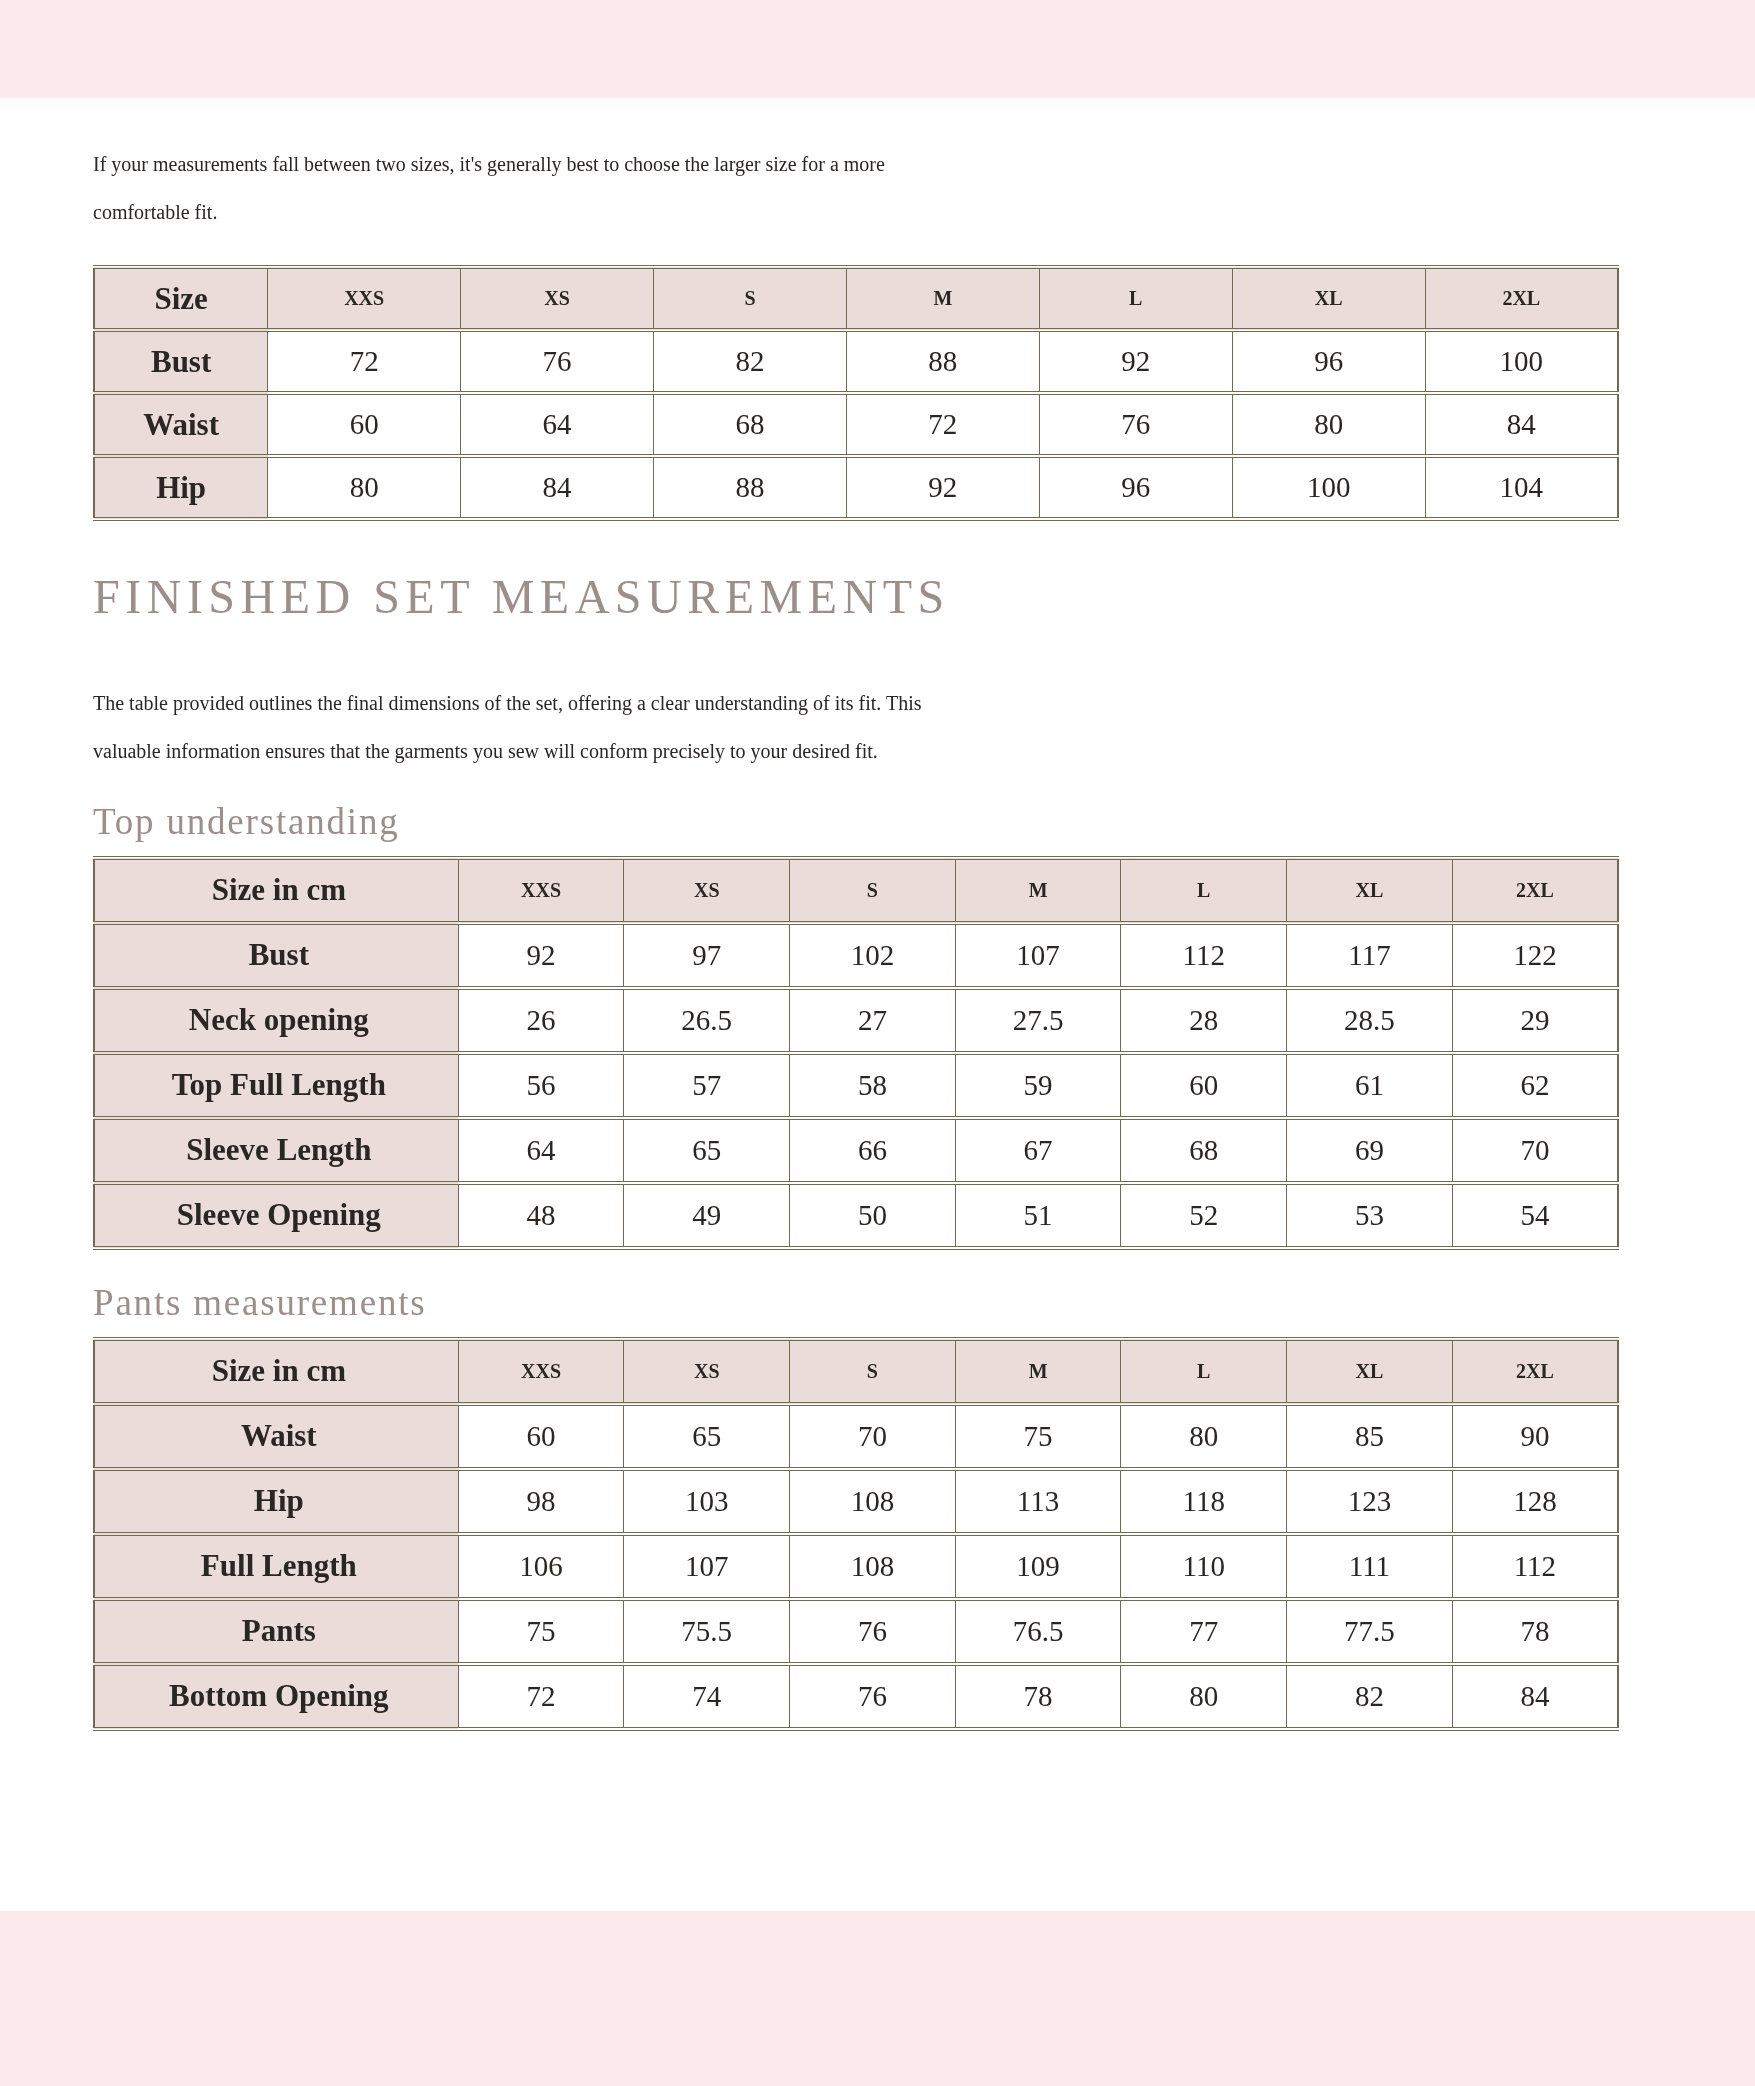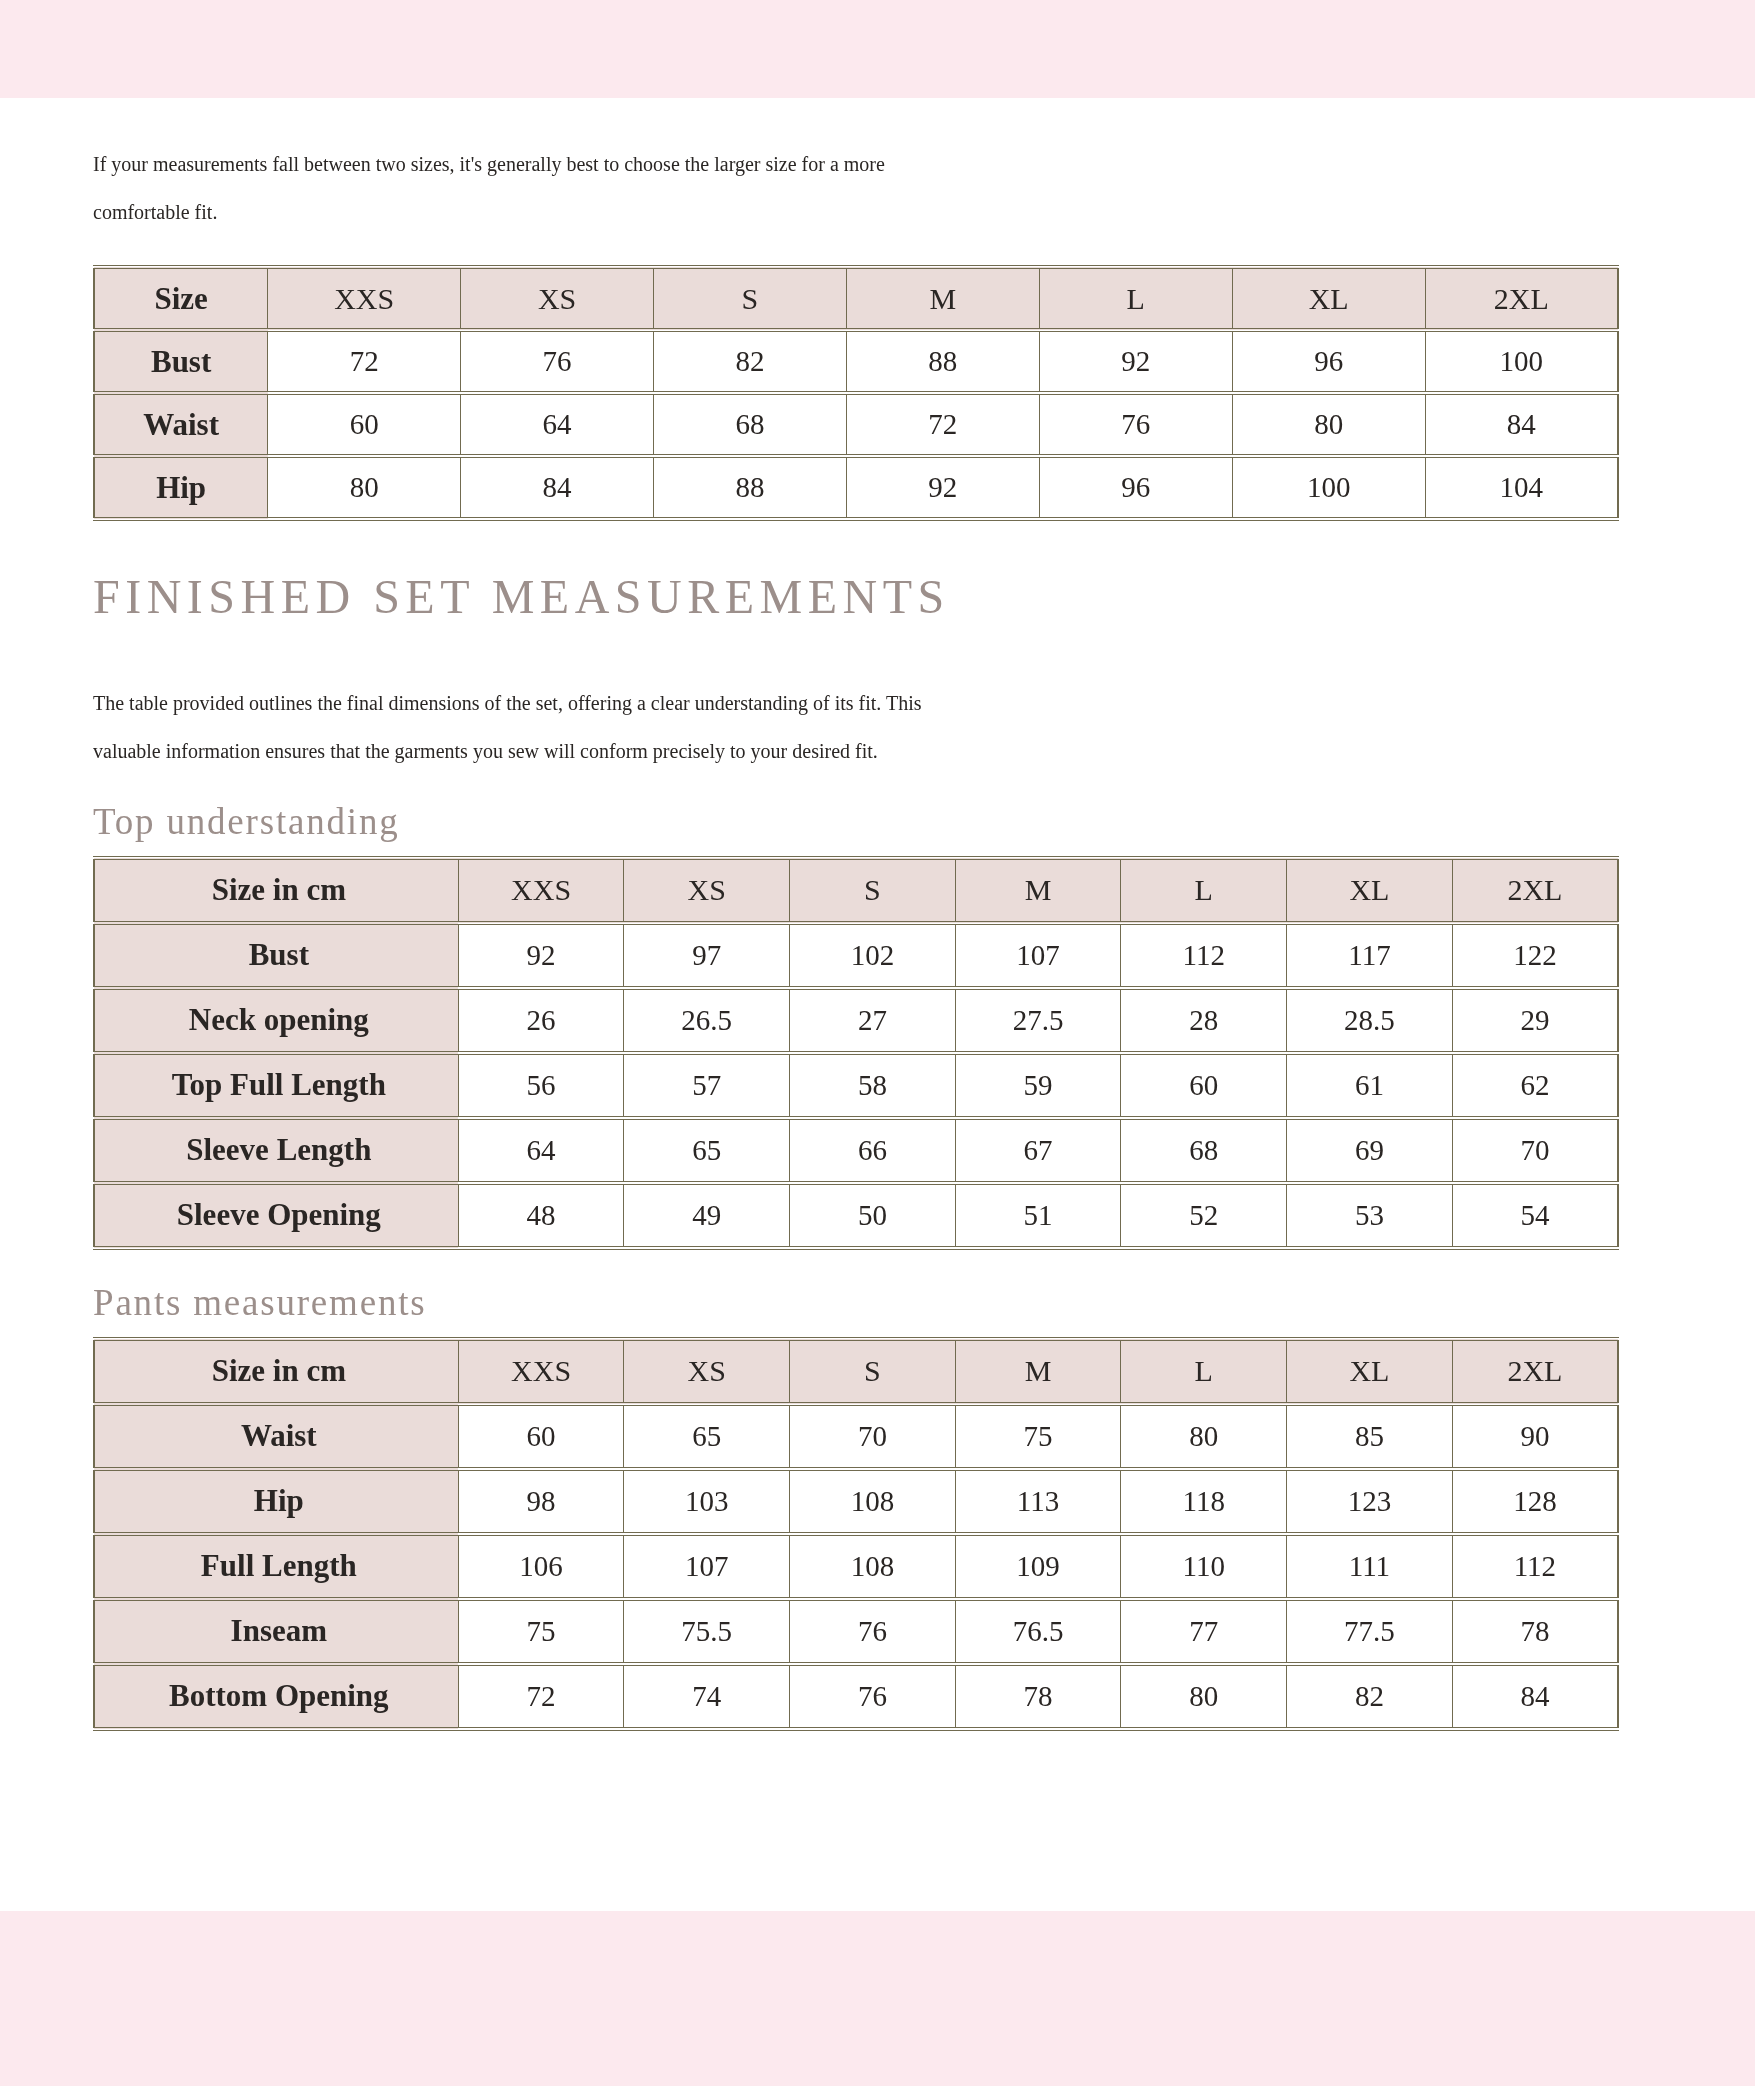--- a/index.html
+++ b/index.html
@@ -81,22 +81,22 @@
     border-bottom: 4.9px double var(--border-col);
     text-align: center;
     vertical-align: middle;
     font-size: 29px;
     font-weight: normal;
     background: #ffffff;
     padding: 0;
   }
   table.size-table thead th {
     background: var(--cell-pink);
-    font-weight: normal;
-    font-size: 30px;
+    font-weight: bold;
+    font-size: 20px;
   }
   table.size-table th.label-cell {
     background: var(--cell-pink);
     font-weight: bold;
     font-size: 31px;
   }
   
   table.t-body th, table.t-body td { height: 63px; }
   table.t-body .col-label { width: 11.4%; }
   table.t-body .col-data  { width: 12.657%; }
@@ -311,21 +311,21 @@
             <th class="label-cell">Full Length</th>
             <td>106</td>
             <td>107</td>
             <td>108</td>
             <td>109</td>
             <td>110</td>
             <td>111</td>
             <td>112</td>
           </tr>
           <tr>
-            <th class="label-cell">Inseam</th>
+            <th class="label-cell">Pants</th>
             <td>75</td>
             <td>75.5</td>
             <td>76</td>
             <td>76.5</td>
             <td>77</td>
             <td>77.5</td>
             <td>78</td>
           </tr>
           <tr>
             <th class="label-cell">Bottom Opening</th>

